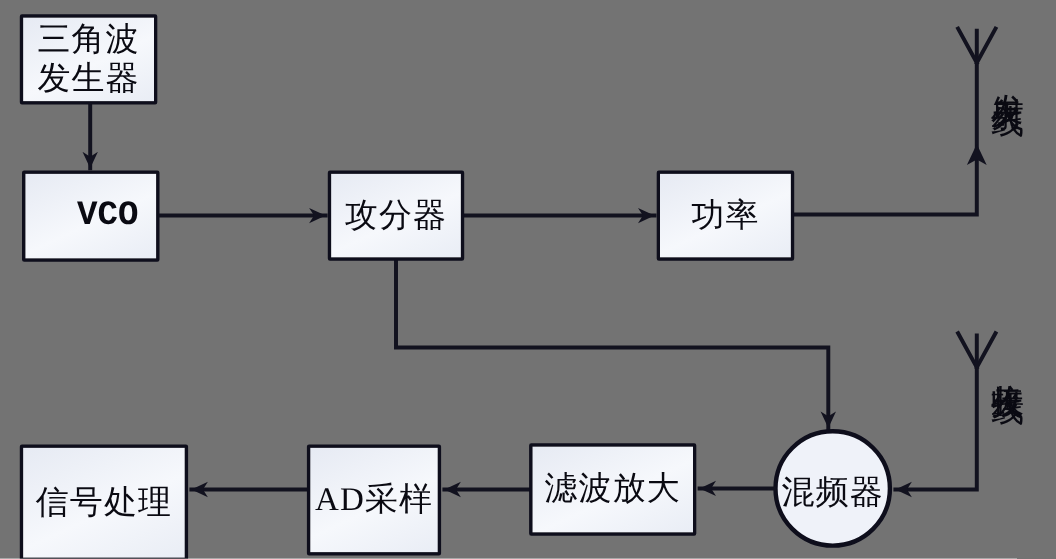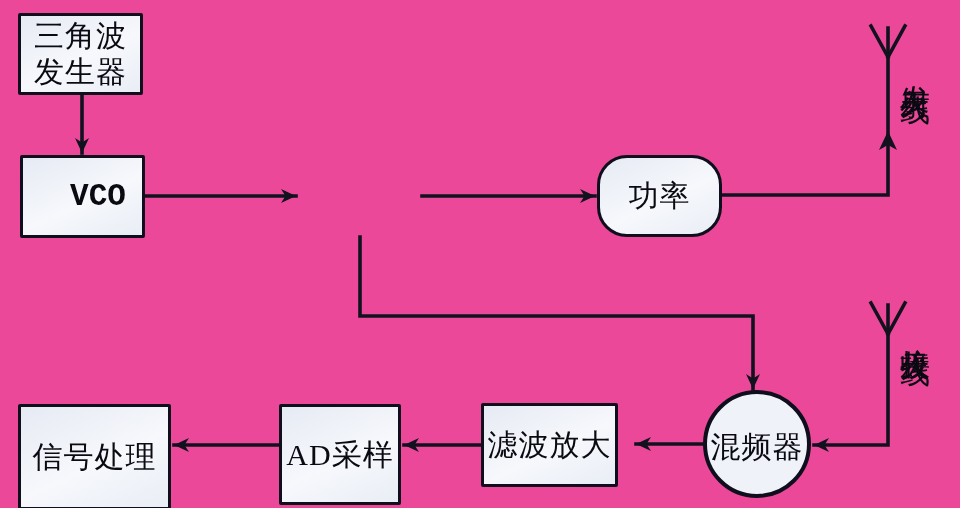--- a/index.html
+++ b/index.html
@@ -4,21 +4,21 @@
 <style>
   html, body {
     margin: 0;
     padding: 0;
     background: #ffffff;
   }
   .canvas {
     position: relative;
     width: 960px;
     height: 508px;
-    background: #ec4899;
+    background: #737373;
     overflow: hidden;
     font-family: "Liberation Serif", "DejaVu Serif", serif;
     color: #0a0a12;
   }
   svg.wires {
     position: absolute;
     inset: 0;
     width: 960px;
     height: 508px;
   }
@@ -52,24 +52,24 @@
     font-size: 30px;
     line-height: 36px;
     font-weight: 500;
     letter-spacing: 1px;
   }
   #blk-trigen  { left: 18px;  top: 13px;  width: 125px; height: 82px; }
   #blk-vco     { left: 20px;  top: 155px; width: 125px; height: 83px;
                  font-family: "Liberation Mono", "DejaVu Sans Mono", monospace;
                  font-size: 31px; font-weight: 600; letter-spacing: 0; padding-left: 31px; }
   #blk-divider { left: 298px; top: 155px; width: 124px; height: 82px; }
-  #blk-pa      { left: 597px; top: 155px; width: 125px; height: 82px; border-radius: 30px; }
+  #blk-pa      { left: 597px; top: 155px; width: 125px; height: 82px; }
   #blk-sigproc { left: 18px;  top: 404px; width: 153px; height: 106px; }
   #blk-adsamp  { left: 279px; top: 404px; width: 122px; height: 101px; }
-  #blk-filter  { left: 481px; top: 403px; width: 137px; height: 84px; }
+  #blk-filter  { left: 481px; top: 403px; width: 152px; height: 84px; }
   .mixer-label {
     position: absolute;
     left: 702px;
     top: 427px;
     width: 110px;
     text-align: center;
     font-size: 30px;
     font-weight: 500;
     letter-spacing: 1px;
   }
@@ -125,20 +125,23 @@
 
   <div class="block" id="blk-trigen">
     <div>三角波</div>
     <div>发生器</div>
   </div>
 
   <div class="block" id="blk-vco">
     <div>VCO</div>
   </div>
 
+  <div class="block" id="blk-divider">
+    <div>攻分器</div>
+  </div>
 
   <div class="block" id="blk-pa">
     <div>功率</div>
   </div>
 
   <div class="block" id="blk-sigproc">
     <div>信号处理</div>
   </div>
 
   <div class="block" id="blk-adsamp">

